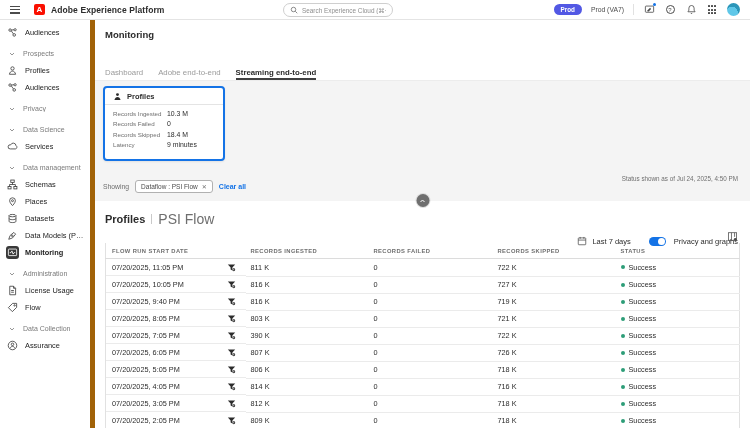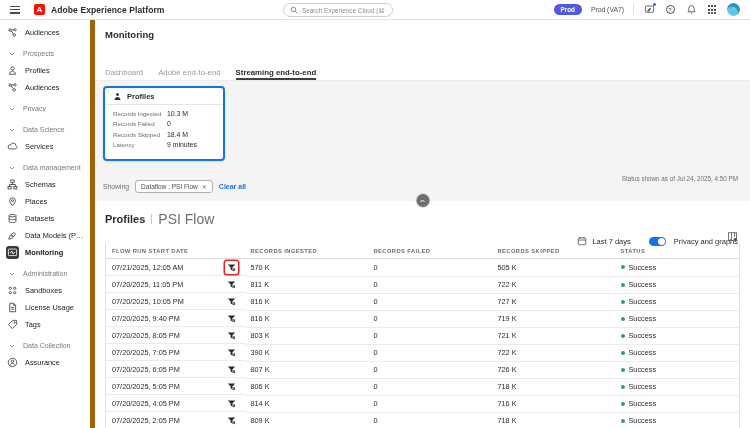--- a/index.html
+++ b/index.html
@@ -311,47 +311,35 @@
           <path d="M4 6l4 4 4-4"></path>
         </svg>
       </span>
 
       <span class="side-label">Administration</span>
     </div>
     <div class="side-row">
 
       <span class="ic">
         <svg width="11" height="11" viewBox="0 0 16 16" fill="none" stroke="currentColor" stroke-width="1.2">
-          <circle cx="4.8" cy="4.8" r="1.7"></circle>
-          <circle cx="11.2" cy="4.8" r="1.7"></circle>
-          <circle cx="4.8" cy="11.2" r="1.7"></circle>
-          <circle cx="11.2" cy="11.2" r="1.7"></circle>
-        </svg>
-      </span>
-      <span class="side-label">Sandboxes</span>
-    </div>
-    <div class="side-row">
-
-      <span class="ic">
-        <svg width="11" height="11" viewBox="0 0 16 16" fill="none" stroke="currentColor" stroke-width="1.2">
           <path d="M4 1.8h5.5l3 3v9.4H4z"></path>
           <path d="M9.5 1.8v3h3M6 8h4M6 10.5h4"></path>
         </svg>
       </span>
       <span class="side-label">License Usage</span>
     </div>
     <div class="side-row">
 
       <span class="ic">
         <svg width="11" height="11" viewBox="0 0 16 16" fill="none" stroke="currentColor" stroke-width="1.2">
           <path d="M2 8.2L8.2 2H14v5.8L7.8 14z"></path>
           <circle cx="11" cy="5" r="1"></circle>
         </svg>
       </span>
-      <span class="side-label">Tags</span>
+      <span class="side-label">Flow</span>
     </div>
     <div class="side-row section">
       <span class="chev">
         <svg width="8" height="8" viewBox="0 0 16 16" fill="none" stroke="currentColor" stroke-width="1.8">
           <path d="M4 6l4 4 4-4"></path>
         </svg>
       </span>
 
       <span class="side-label">Data Collection</span>
     </div>
@@ -467,41 +455,20 @@
         <tr>
           <th>FLOW RUN START DATE</th>
           <th>RECORDS INGESTED</th>
           <th>RECORDS FAILED</th>
           <th>RECORDS SKIPPED</th>
           <th>STATUS</th>
         </tr>
       </thead>
       <tbody>
 
-      <tr class="trow annotated">
-            <td class="c-date">
-              <span>07/21/2025, 12:05 AM</span>
-              <span class="funnel">
-                <svg width="9" height="9" viewBox="0 0 16 16">
-                  <path fill="currentColor" d="M1.5 2.5h13L9.6 8v5.2L6.4 11.4V8z"></path>
-                  <circle cx="12" cy="12" r="2.9" fill="#fff"></circle>
-                  <path fill="currentColor" d="M12 9.4a2.6 2.6 0 1 0 0 5.2 2.6 2.6 0 0 0 0-5.2zm0 3.7a1.1 1.1 0 1 1 0-2.2 1.1 1.1 0 0 1 0 2.2z"></path>
-                </svg>
-              </span>
-            </td>
-            <td>570 K</td>
-            <td>0</td>
-            <td>505 K</td>
-            <td class="c-status">
-              <span class="status-inner">
-                <span class="dot"></span>
-                <span>Success</span>
-              </span>
-            </td>
-          </tr>
           <tr class="trow">
             <td class="c-date">
               <span>07/20/2025, 11:05 PM</span>
               <span class="funnel">
                 <svg width="9" height="9" viewBox="0 0 16 16">
                   <path fill="currentColor" d="M1.5 2.5h13L9.6 8v5.2L6.4 11.4V8z"></path>
                   <circle cx="12" cy="12" r="2.9" fill="#fff"></circle>
                   <path fill="currentColor" d="M12 9.4a2.6 2.6 0 1 0 0 5.2 2.6 2.6 0 0 0 0-5.2zm0 3.7a1.1 1.1 0 1 1 0-2.2 1.1 1.1 0 0 1 0 2.2z"></path>
                 </svg>
               </span>
@@ -649,20 +616,41 @@
                 <svg width="9" height="9" viewBox="0 0 16 16">
                   <path fill="currentColor" d="M1.5 2.5h13L9.6 8v5.2L6.4 11.4V8z"></path>
                   <circle cx="12" cy="12" r="2.9" fill="#fff"></circle>
                   <path fill="currentColor" d="M12 9.4a2.6 2.6 0 1 0 0 5.2 2.6 2.6 0 0 0 0-5.2zm0 3.7a1.1 1.1 0 1 1 0-2.2 1.1 1.1 0 0 1 0 2.2z"></path>
                 </svg>
               </span>
             </td>
             <td>814 K</td>
             <td>0</td>
             <td>716 K</td>
+            <td class="c-status">
+              <span class="status-inner">
+                <span class="dot"></span>
+                <span>Success</span>
+              </span>
+            </td>
+          </tr>
+          <tr class="trow">
+            <td class="c-date">
+              <span>07/20/2025, 3:05 PM</span>
+              <span class="funnel">
+                <svg width="9" height="9" viewBox="0 0 16 16">
+                  <path fill="currentColor" d="M1.5 2.5h13L9.6 8v5.2L6.4 11.4V8z"></path>
+                  <circle cx="12" cy="12" r="2.9" fill="#fff"></circle>
+                  <path fill="currentColor" d="M12 9.4a2.6 2.6 0 1 0 0 5.2 2.6 2.6 0 0 0 0-5.2zm0 3.7a1.1 1.1 0 1 1 0-2.2 1.1 1.1 0 0 1 0 2.2z"></path>
+                </svg>
+              </span>
+            </td>
+            <td>812 K</td>
+            <td>0</td>
+            <td>718 K</td>
             <td class="c-status">
               <span class="status-inner">
                 <span class="dot"></span>
                 <span>Success</span>
               </span>
             </td>
           </tr>
           <tr class="trow">
             <td class="c-date">
               <span>07/20/2025, 2:05 PM</span>

